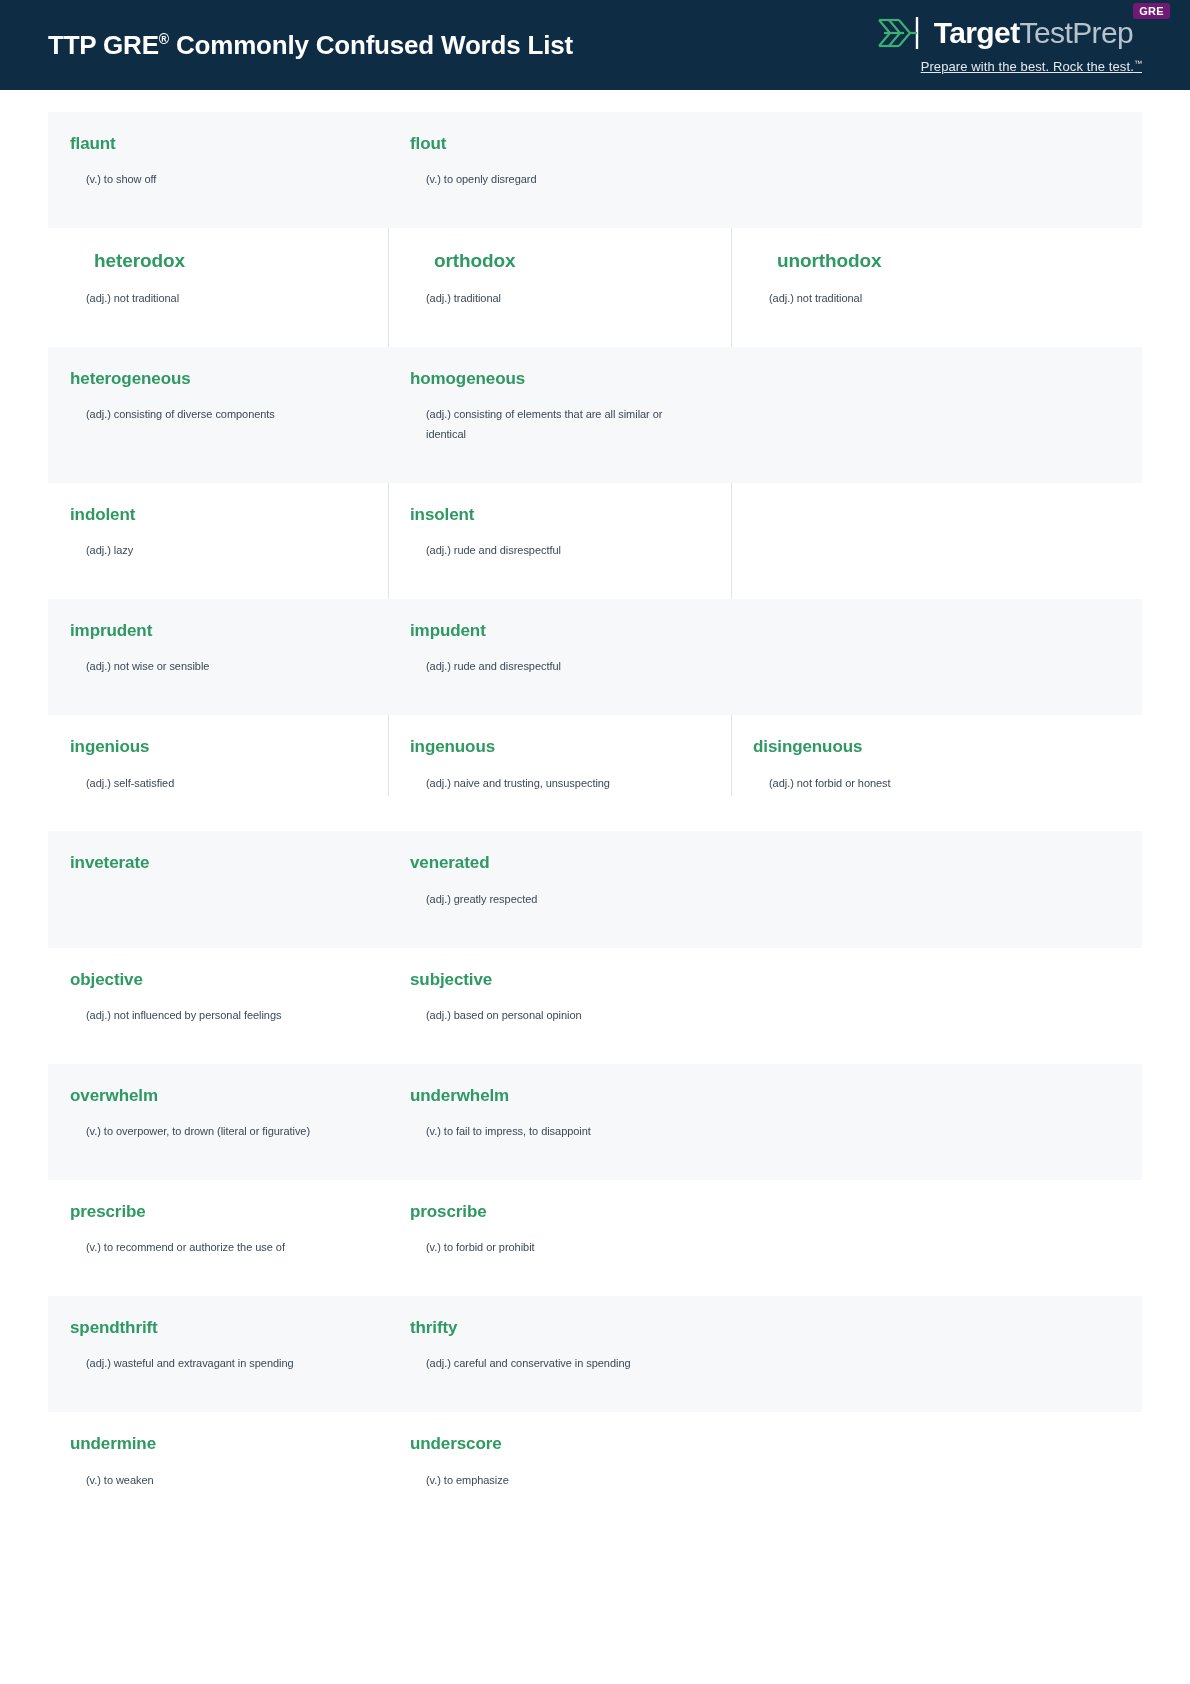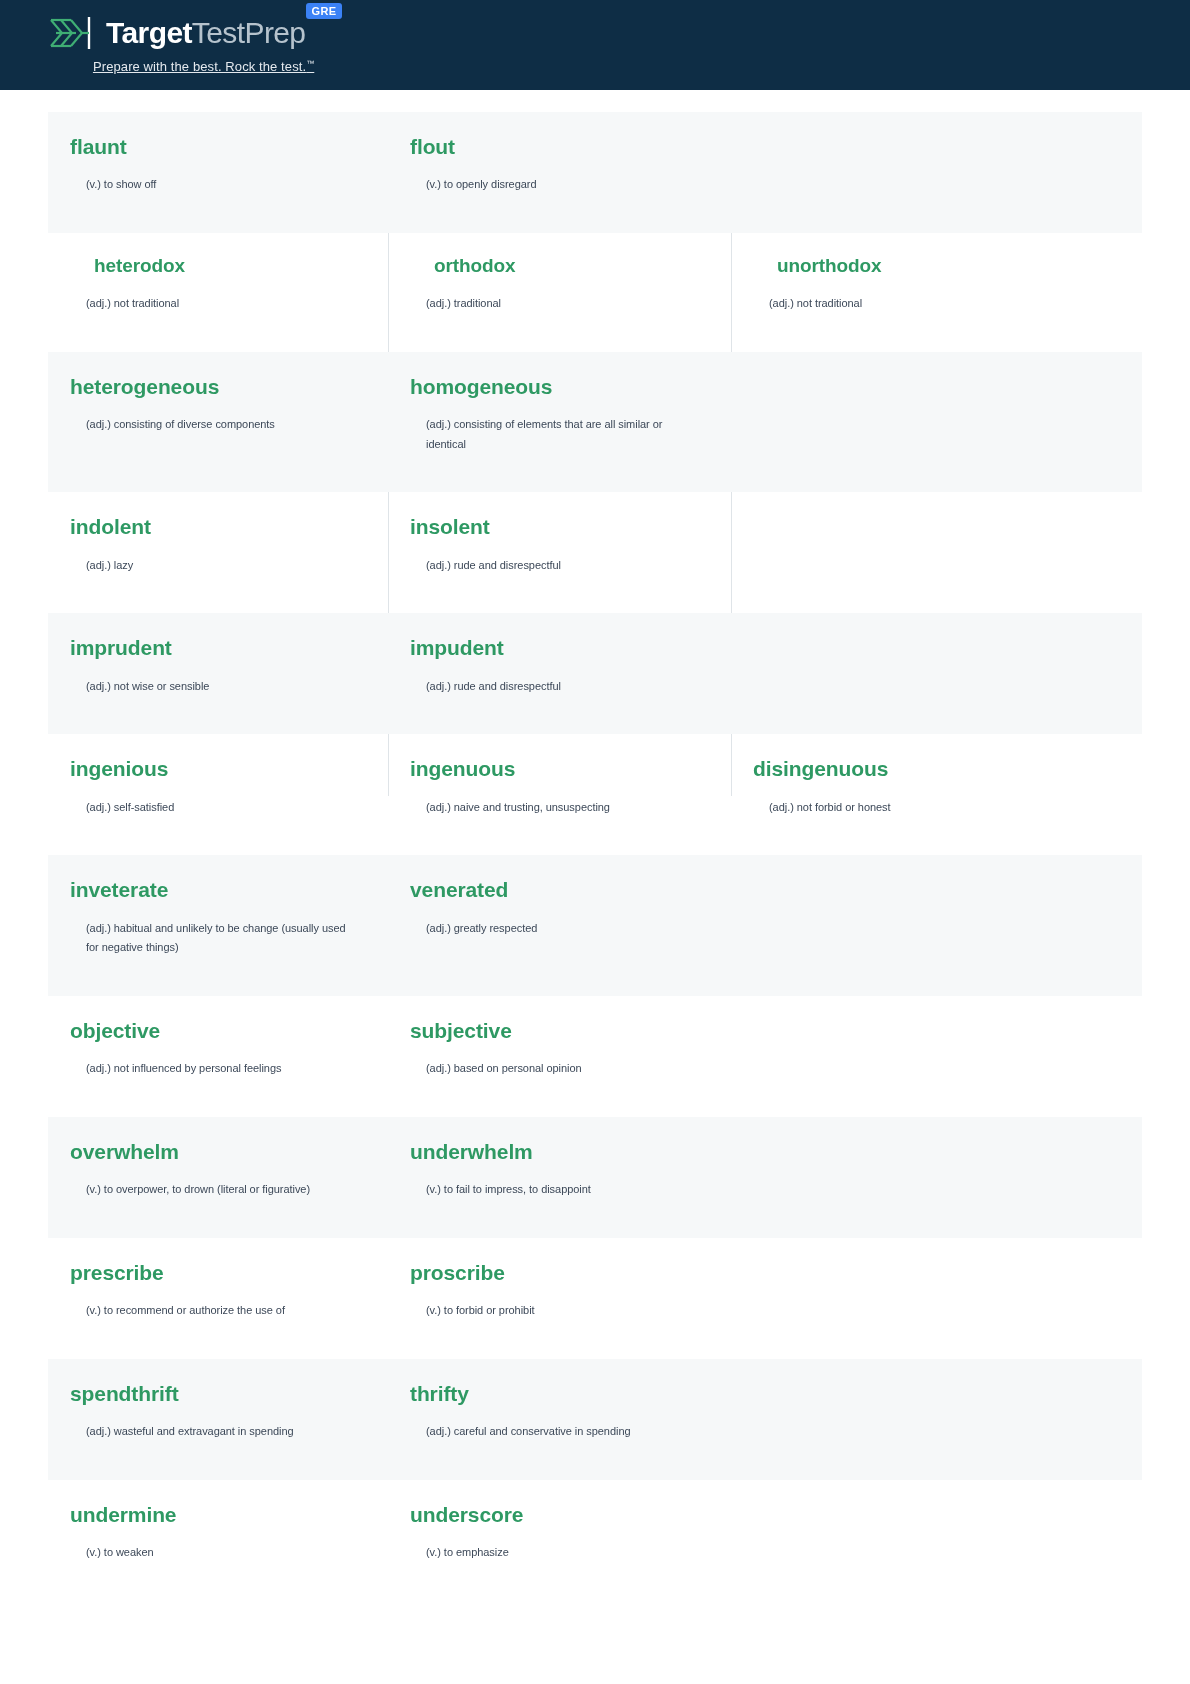--- a/index.html
+++ b/index.html
@@ -81,21 +81,21 @@
     font-size: 12px;
     vertical-align: super;
     position: relative;
     top: -10px;
     left: 1px;
   }
   .gre-badge {
     position: absolute;
     top: -13px;
     right: -28px;
-    background: #3b82f6;
+    background: #701a75;
     color: #ffffff;
     font-size: 11px;
     font-weight: bold;
     letter-spacing: 0.3px;
     padding: 2px 6px 2px 6px;
     border-radius: 3px;
     line-height: 1.15;
   }
   .logo-tagline {
     margin-top: 9px;
@@ -135,21 +135,21 @@
   .cell {
     box-sizing: border-box;
     padding: 22px 24px 22px 22px;
   }
   .cell.c1 { width: 340px; }
   .cell.c2 { width: 343px; }
   .cell.c3 { width: 411px; }
 
   .word {
     color: #2e9963;
-    font-size: 21px;
+    font-size: 17px;
     font-weight: bold;
     line-height: 1.2;
     margin: 0 0 13px 0;
     letter-spacing: -0.1px;
   }
   .word.big {
     font-size: 19px;
     margin-left: 24px;
   }
   .def {
@@ -158,20 +158,21 @@
     line-height: 1.8;
     margin: 16px;
     letter-spacing: -0.05px;
   }
 </style>
 </head>
 <body>
 
 <div class="header">
 
+  <div class="header-title"><span>TTP GRE</span><span class="reg">®</span><span> Commonly Confused Words List</span></div>
 
   <div class="logo-block">
     <div class="logo-row">
       <span class="logo-mark">
         <svg width="54" height="34" viewBox="0 0 54 34" fill="none" xmlns="http://www.w3.org/2000/svg">
           <path d="M3 4 L14 17 L3 30" stroke="#3fae74" stroke-width="2.2" fill="none"></path>
           <path d="M13 4 L24 17 L13 30" stroke="#3fae74" stroke-width="2.2" fill="none"></path>
           <path d="M23 4 L34 17 L23 30" stroke="#3fae74" stroke-width="2.2" fill="none"></path>
           <path d="M3 4 L23 4" stroke="#3fae74" stroke-width="2.2"></path>
           <path d="M3 30 L23 30" stroke="#3fae74" stroke-width="2.2"></path>
@@ -264,21 +265,20 @@
           <div class="def">(adj.) naive and trusting, unsuspecting</div>
         </div>
         <div class="cell c3">
           <div class="word">disingenuous</div>
           <div class="def">(adj.) not forbid or honest</div>
         </div>
       </div>
       <div class="row shaded">
         <div class="cell c1">
           <div class="word">inveterate</div>
-          <div class="def">(adj.) habitual and unlikely to be change (usually used for negative things)</div>
         </div>
         <div class="cell c2">
           <div class="word">venerated</div>
           <div class="def">(adj.) greatly respected</div>
         </div>
         <div class="cell c3 empty"></div>
       </div>
       <div class="row">
         <div class="cell c1">
           <div class="word">objective</div>

